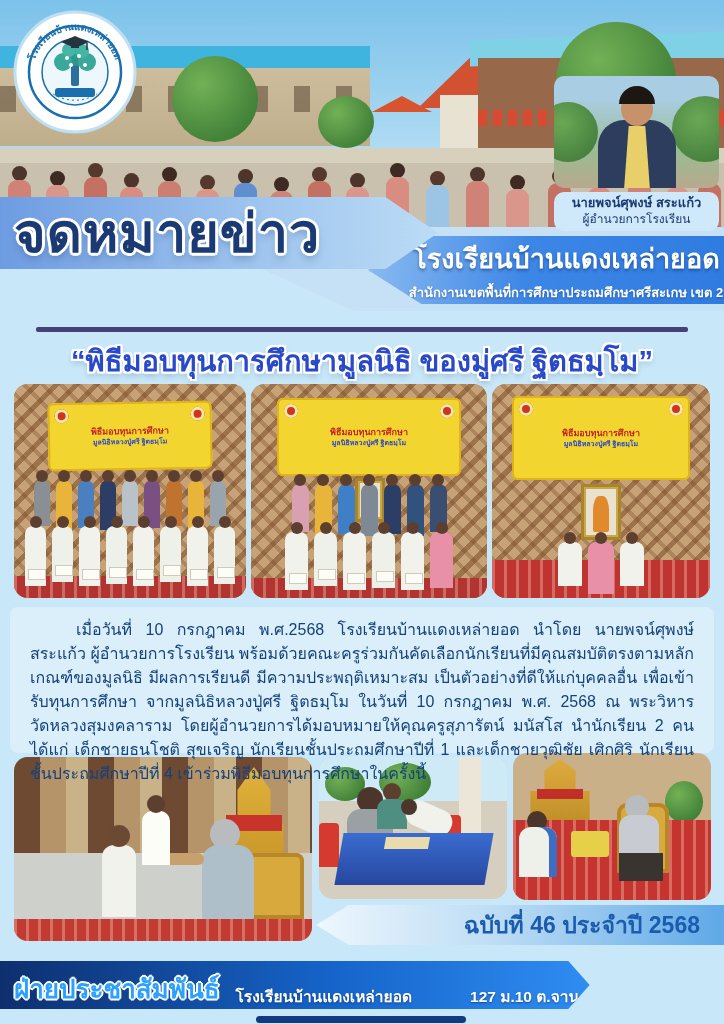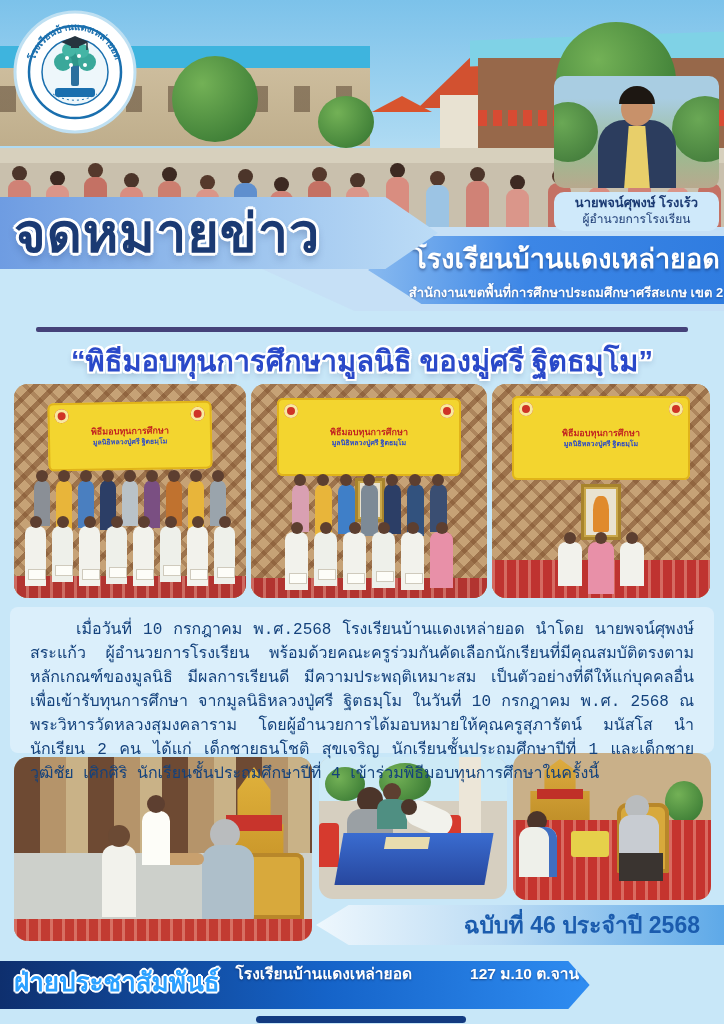--- a/index.html
+++ b/index.html
@@ -115,34 +115,34 @@
         background:repeating-linear-gradient(90deg,rgba(255,210,190,.35) 0 3px,rgba(0,0,0,0) 3px 12px);}
   .portrait{position:absolute;background:#caa84a;box-shadow:inset 0 0 0 3px #a8842c;z-index:2;}
   .portrait:after{content:"";position:absolute;inset:5px;background:#e9e2cf;}
   .portrait:before{content:"";position:absolute;left:30%;right:30%;top:22%;bottom:14%;
         background:#e08a2c;border-radius:40% 40% 8% 8%;z-index:1;}
 
   
   .article{position:absolute;left:10px;top:607px;width:704px;height:146px;background:#dbeffb;
         border-radius:8px;z-index:2;}
   .article p{margin:0;padding:11px 20px 0 20px;font-size:16px;line-height:1.5;color:#14427c;
-        text-indent:46px;text-align:justify;font-family:Liberation Mono, monospace;}
+        text-indent:46px;text-align:justify;}
 
   
   .issue{position:absolute;left:316px;top:905px;width:408px;height:40px;z-index:4;
         background:linear-gradient(90deg,#eef7fd,#bcdcf4 45%,#5ea9e8);
         clip-path:polygon(0 50%,8% 0,100% 0,100% 100%,8% 100%);
         display:flex;align-items:center;justify-content:flex-end;padding-right:24px;
         font-size:23px;font-weight:800;color:#1b5cae;}
 
   
   .footer{position:absolute;left:0;top:961px;width:592px;height:48px;z-index:5;
         background:linear-gradient(90deg,#0e2f6e,#1563c8 55%,#2f8df2);
         clip-path:polygon(0 0,96% 0,99.6% 50%,96% 100%,0 100%);
-        display:flex;align-items:flex-start;color:#fff;}
+        display:flex;align-items:flex-end;color:#fff;}
   .f-dept{margin-left:14px;font-size:26px;font-weight:800;color:#2ba0ff;white-space:nowrap;
         text-shadow:-2px 0 0 #fff,2px 0 0 #fff,0 -2px 0 #fff,0 2px 0 #fff,
         -1px -1px 0 #fff,1px -1px 0 #fff,-1px 1px 0 #fff,1px 1px 0 #fff;}
   .f-item{font-size:15.5px;font-weight:bold;white-space:nowrap;text-shadow:0 1px 2px rgba(5,20,60,.5);}
   .f-school{margin-left:16px;} .f-addr{margin-left:58px;} .f-phone{margin-left:32px;}
   .bottom-bar{position:absolute;left:256px;top:1016px;width:210px;height:7px;border-radius:4px;
         background:#123a80;z-index:6;}
 
   .abs{position:absolute;}
 </style>
@@ -202,21 +202,21 @@
   <div class="director">
     <div class="d-photo">
       <div class="d-tree" style="left:-16px;top:26px;width:60px;height:60px;"></div>
       <div class="d-tree" style="left:118px;top:20px;width:66px;height:66px;"></div>
       <div class="d-jacket"></div>
       <div class="d-shirt"></div>
       <div class="d-head"></div>
       <div class="d-hair"></div>
     </div>
     <div class="d-caption">
-      <div class="n">นายพจน์ศุพงษ์ โรงเร้ว</div>
+      <div class="n">นายพจน์ศุพงษ์ สระแก้ว</div>
       <div class="t">ผู้อำนวยการโรงเรียน</div>
     </div>
   </div>
 
   <div class="band-news">
     <span class="t-news">จดหมายข่าว</span>
   </div>
   <div class="chev-back"></div>
   <div class="band-school">
     <div class="s-name">โรงเรียนบ้านแดงเหล่ายอด</div>

